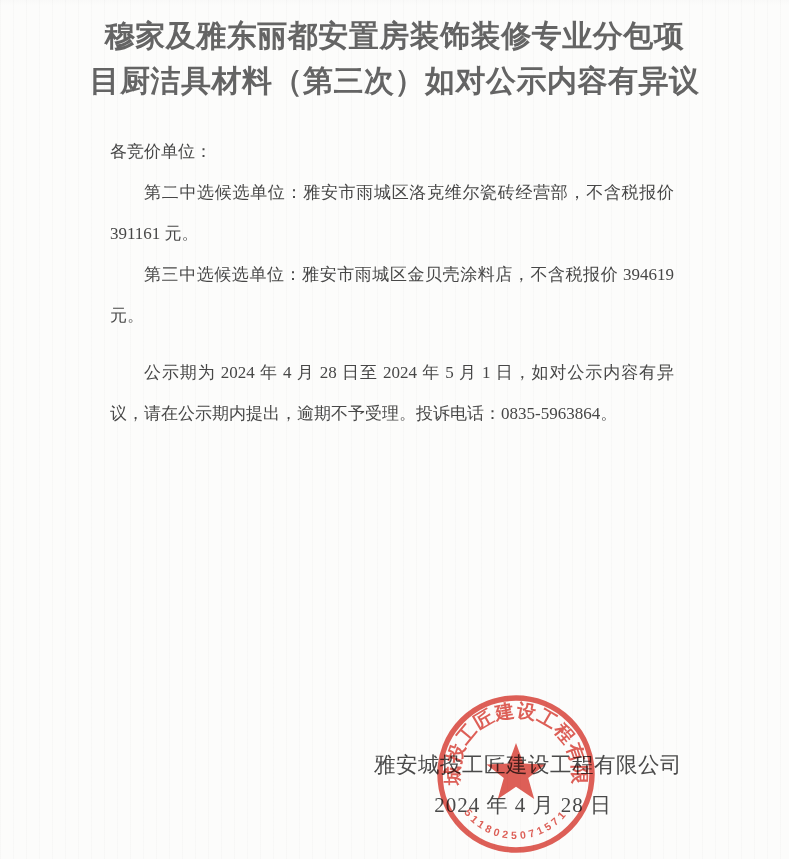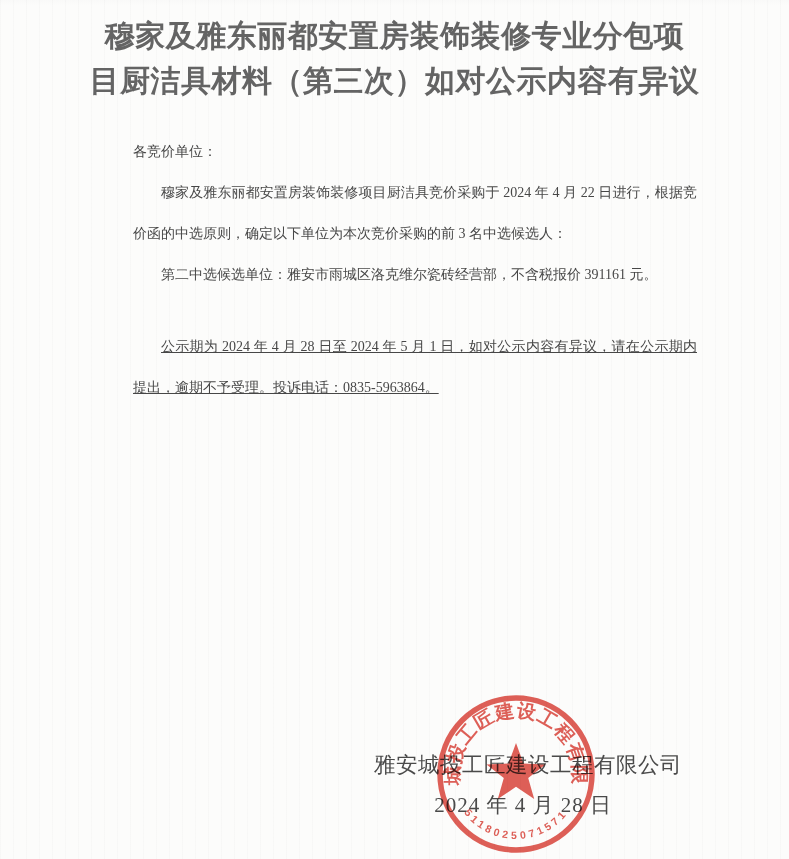--- a/index.html
+++ b/index.html
@@ -30,37 +30,36 @@
     font-family: "Liberation Sans", sans-serif;
     font-weight: bold;
     font-size: 30px;
     line-height: 45px;
     letter-spacing: 0.5px;
     color: #646464;
   }
   .doc-body {
     position: absolute;
     top: 131px;
-    left: 133px;
+    left: 110px;
     width: 564px;
-    font-size: 14px;
+    font-size: 17px;
     line-height: 41px;
     color: #474747;
     text-align: justify;
   }
   .doc-body p {
     margin: 0;
     padding: 0;
   }
   .doc-body p.indent {
     text-indent: 2em;
   }
   .doc-body p.gap-before {
-    margin-top: 31px;
-    text-decoration: underline;
+    margin-top: 16px;
   }
   .sig-block {
     position: absolute;
     top: 750px;
     left: 374px;
     width: 298px;
     color: #4a4a4a;
   }
   .sig-company {
     font-size: 21.5px;
@@ -103,22 +102,22 @@
 
 <div class="page">
 
   <div class="doc-title">
     <div>穆家及雅东丽都安置房装饰装修专业分包项</div>
     <div>目厨洁具材料（第三次）如对公示内容有异议</div>
   </div>
 
   <div class="doc-body">
     <p>各竞价单位：</p>
-    <p class="indent">穆家及雅东丽都安置房装饰装修项目厨洁具竞价采购于 2024 年 4 月 22 日进行，根据竞价函的中选原则，确定以下单位为本次竞价采购的前 3 名中选候选人：</p>
     <p class="indent">第二中选候选单位：雅安市雨城区洛克维尔瓷砖经营部，不含税报价 391161 元。</p>
+    <p class="indent">第三中选候选单位：雅安市雨城区金贝壳涂料店，不含税报价 394619 元。</p>
     <p class="indent gap-before">公示期为 2024 年 4 月 28 日至 2024 年 5 月 1 日，如对公示内容有异议，请在公示期内提出，逾期不予受理。投诉电话：0835-5963864。</p>
   </div>
 
   <div class="sig-block">
     <div class="sig-company">雅安城投工匠建设工程有限公司</div>
     <div class="sig-date">2024 年 4 月 28 日</div>
   </div>
 
   <svg class="seal" viewBox="0 0 166 166">
     <defs>

